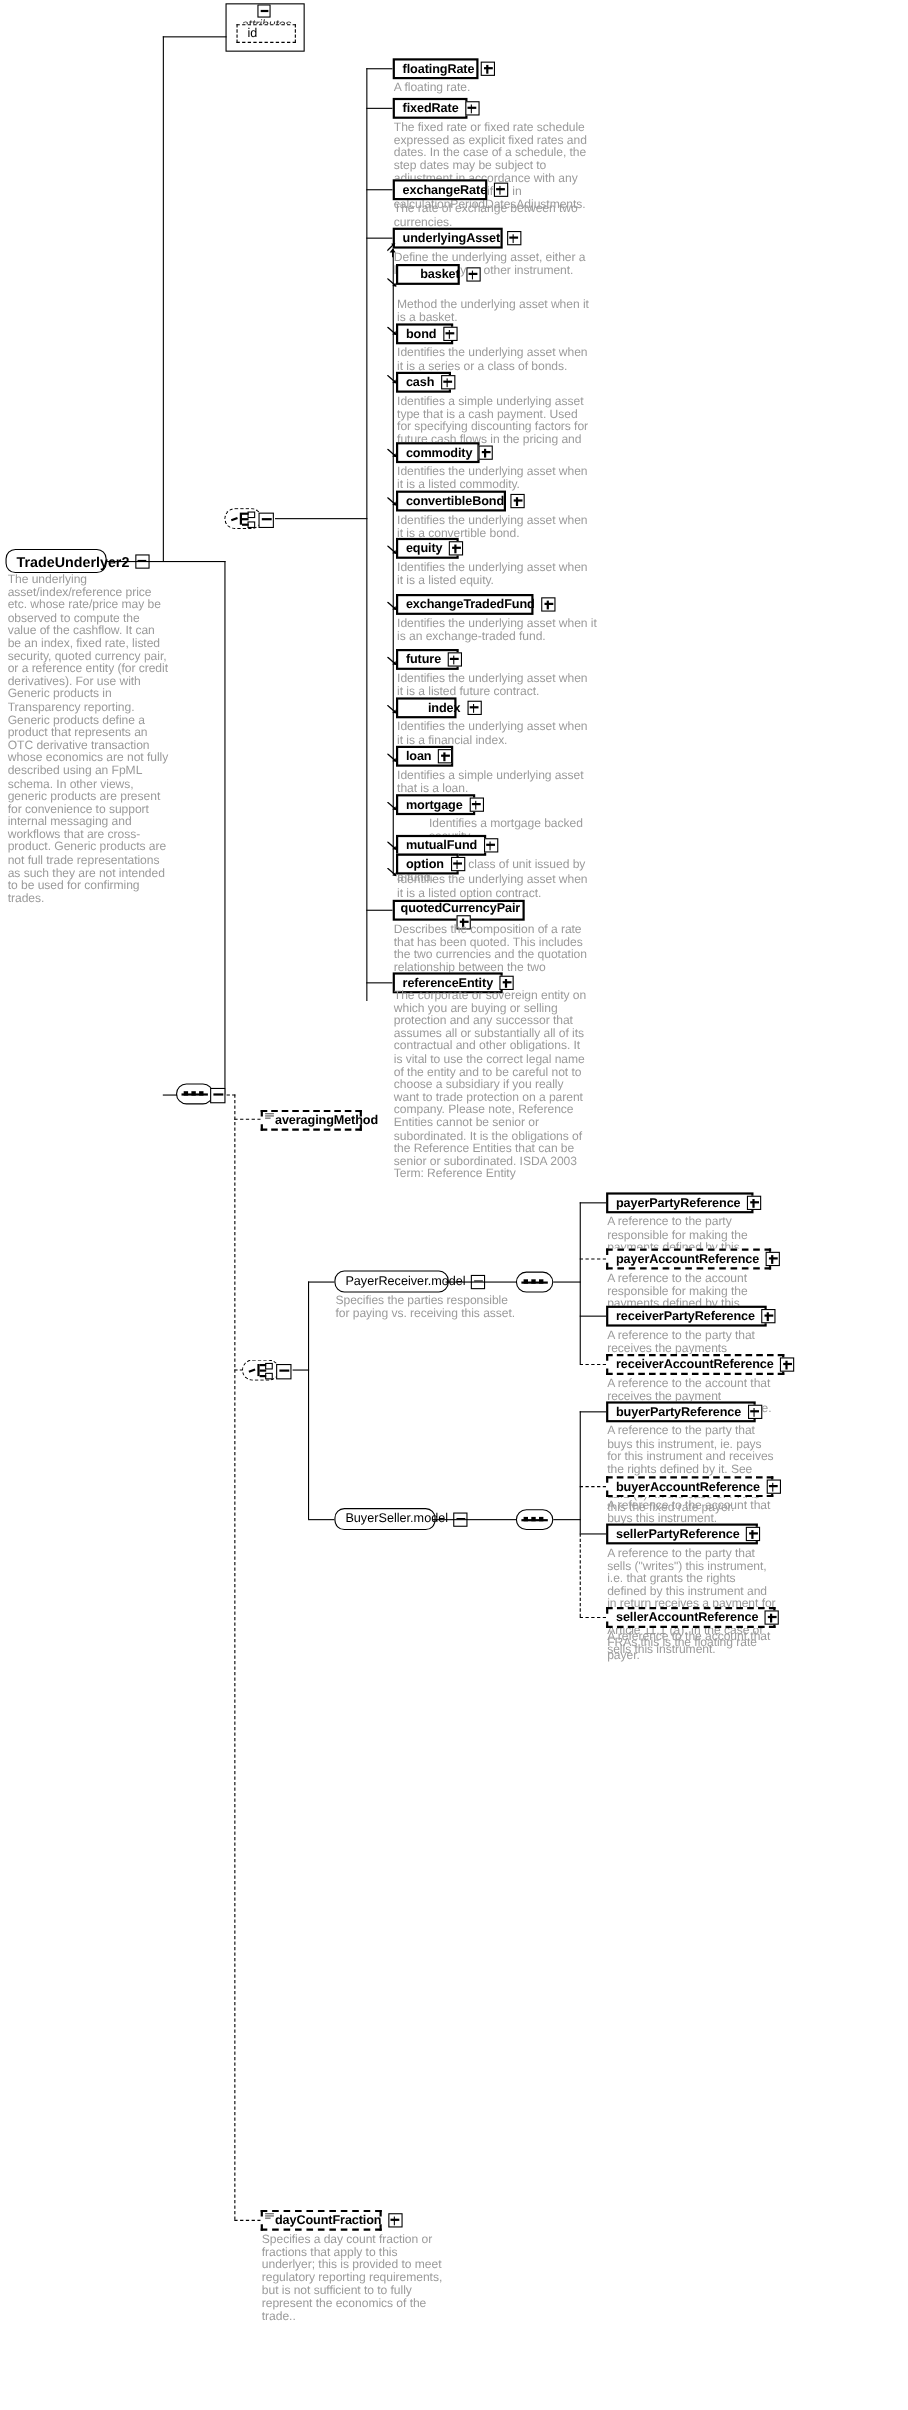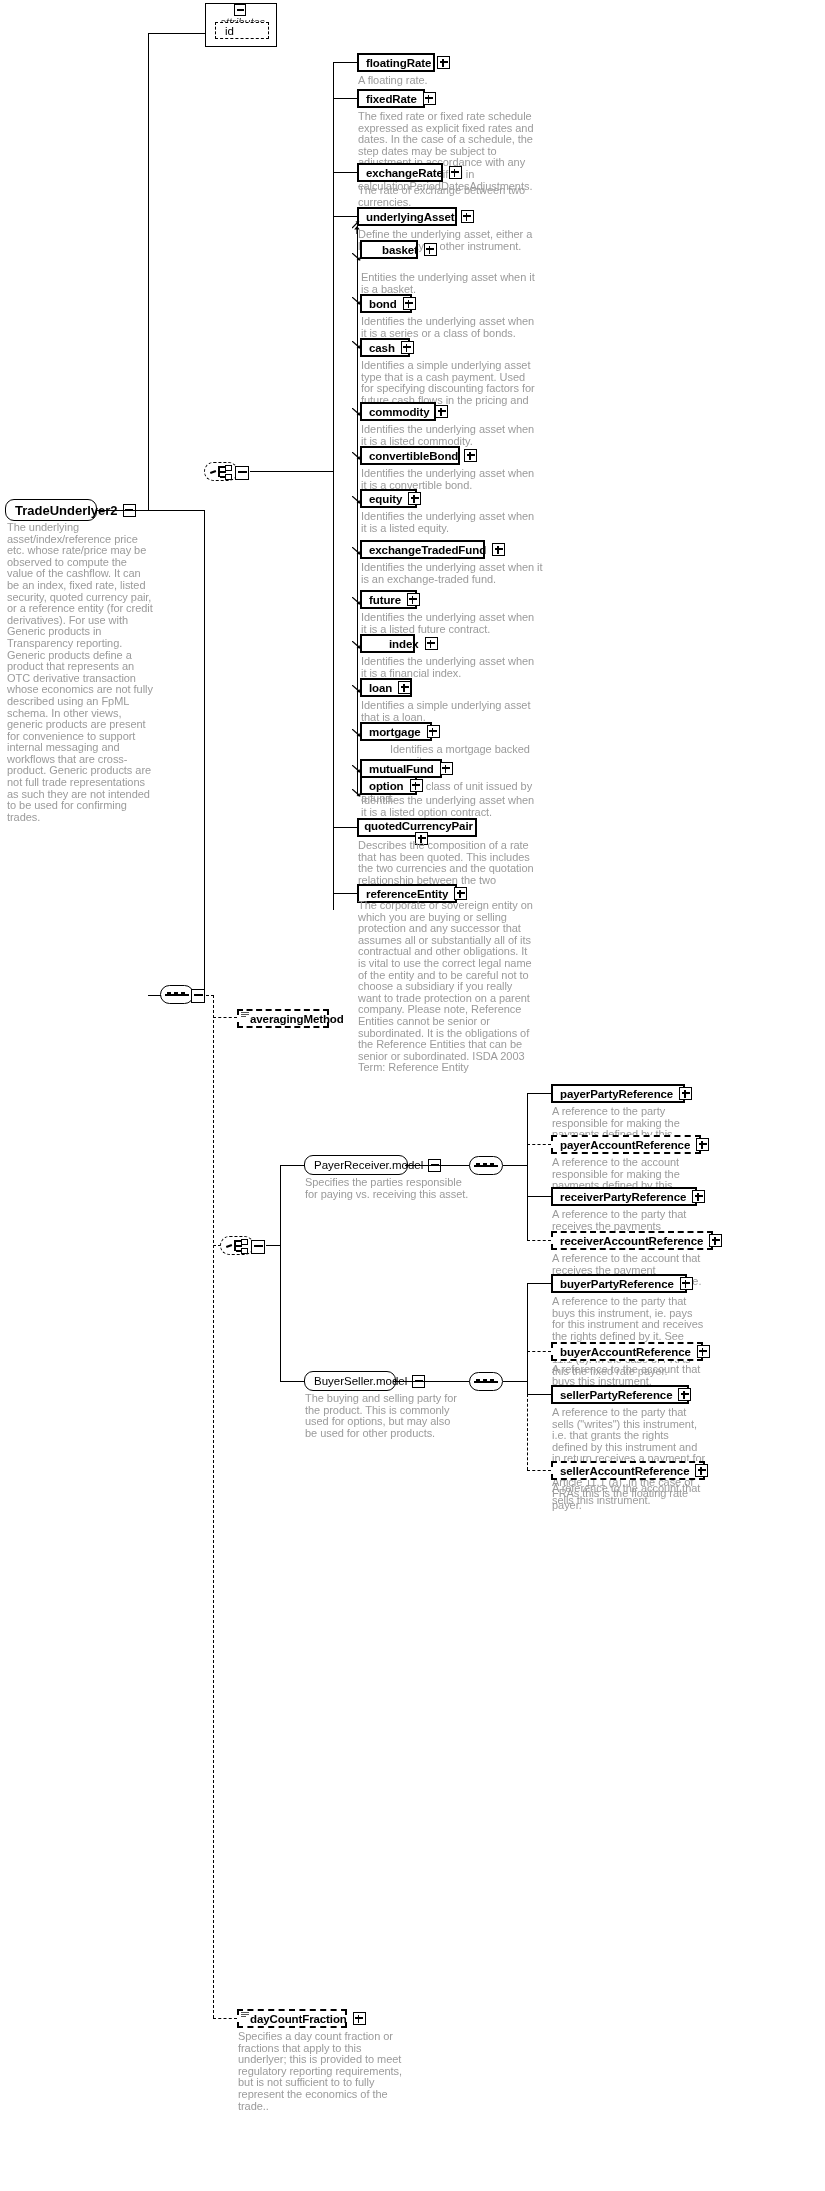--- a/index.html
+++ b/index.html
@@ -240,21 +240,21 @@
   <div class="subarrow" style="left:352px;top:253px;">
     <svg width="10" height="10">
         <path d="M0 0 L8 7" stroke="#000" stroke-width="1.2" fill="none"></path>
         <path d="M8.5 7.6 L4.6 7 L7.4 4 Z" fill="#000"></path>
       </svg>
   </div>
   <div class="node" style="left:360px;top:240px;width:58px;padding-left:20px;">
     <span class="lbl">basket</span>
     <span class="pm plus"></span>
   </div>
-  <div class="doc" style="left:361px;top:272px;width:175px;">Entities the underlying asset when it is a basket.</div>
+  <div class="doc" style="left:361px;top:272px;width:175px;">Method the underlying asset when it is a basket.</div>
 
   <div class="subarrow" style="left:352px;top:297px;">
     <svg width="10" height="10">
         <path d="M0 0 L8 7" stroke="#000" stroke-width="1.2" fill="none"></path>
         <path d="M8.5 7.6 L4.6 7 L7.4 4 Z" fill="#000"></path>
       </svg>
   </div>
   <div class="node" style="left:360px;top:294px;width:52px;">
     <span class="lbl">bond</span>
     <span class="pm plus"></span>
@@ -492,21 +492,20 @@
     <span class="lbl">receiverAccountReference</span>
     <span class="pm plus"></span>
   </div>
   <div class="doc" style="left:552px;top:1253px;width:152px;">A reference to the account that receives the payment corresponding to this structure.</div>
 
   <div class="ln h" style="left:280px;top:1381px;width:24px;"></div>
   <div class="gnode" style="left:304px;top:1371px;width:92px;">
     <span class="lbl">BuyerSeller.model</span>
     <span class="pm"></span>
   </div>
-  <div class="doc" style="left:305px;top:1393px;width:160px;">The buying and selling party for the product. This is commonly used for options, but may also be used for other products.</div>
 
   <div class="ln h" style="left:393px;top:1381px;width:77px;"></div>
   <div class="comp" style="left:469px;top:1372px;">
     <span class="gly-seq">
       <span class="dl"></span>
       <span class="dt" style="left:2px;"></span>
       <span class="dt" style="left:9px;"></span>
       <span class="dt" style="left:16px;"></span>
     </span>
   </div>

